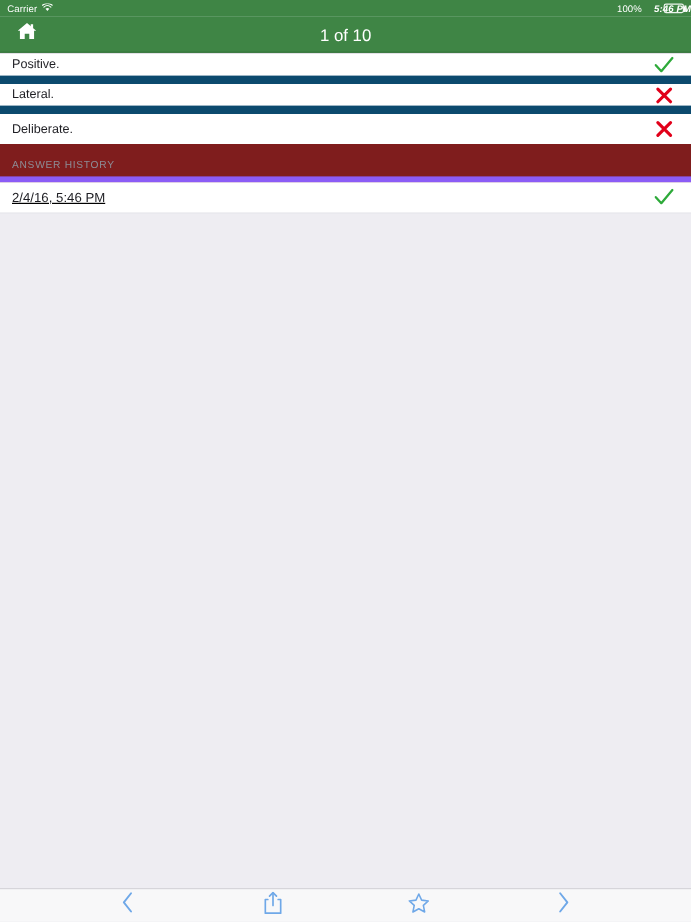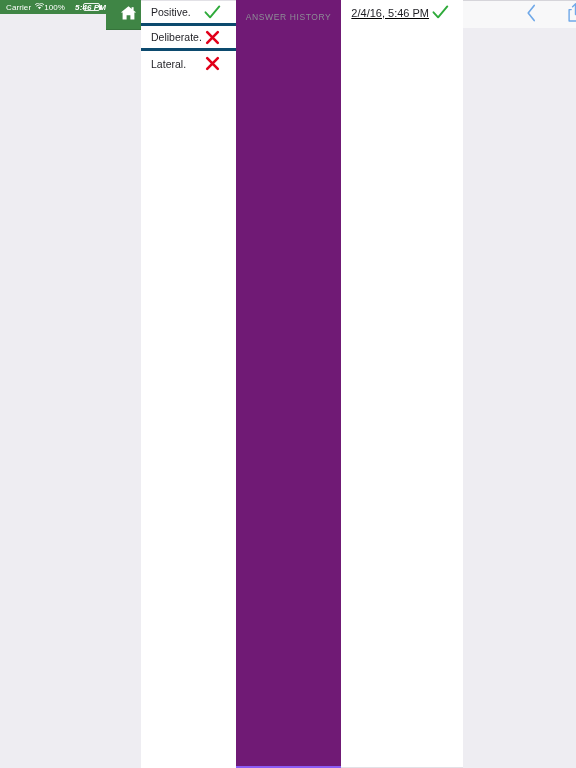--- a/index.html
+++ b/index.html
@@ -14,21 +14,21 @@
     background: #eeedf2;
     position: relative;
     overflow: hidden;
     -webkit-font-smoothing: antialiased;
   }
 
   .screen {
     width: 576px;
     height: 768px;
     display: flex;
-    flex-direction: row;
+    flex-direction: column;
     background: #eeedf2;
     position: relative;
   }
 
   
   .status-bar {
     height: 14px;
     background: #3f8545;
     color: #ffffff;
     display: flex;
@@ -134,47 +134,47 @@
     background: #ffffff;
     flex: 0 0 auto;
     border-top: 1px solid #e2e1e6;
   }
   .option-row {
     height: 25px;
     display: flex;
     align-items: center;
     padding: 0 12px 0 10px;
     background: #ffffff;
-    border-bottom: 3px solid #0c4a6e;
+    border-bottom: 7px solid #0c4a6e;
     cursor: pointer;
   }
   .option-row:last-child { border-bottom: none; }
   .option-label {
     font-size: 10.5px;
     color: #1f1f24;
     flex: 1 1 auto;
   }
   .mark {
     width: 22px;
     height: 22px;
     display: flex;
     align-items: center;
     justify-content: center;
     flex: 0 0 auto;
   }
 
   
   .section-header {
-    background: #701a75;
-    padding: 12px 10px 19px 10px;
+    background: #7f1d1d;
+    padding: 12px 10px 5px 10px;
     font-size: 8.5px;
     letter-spacing: 0.6px;
     color: #8d8d96;
     flex: 0 0 auto;
-    border-bottom: 2px solid #8b5cf6;
+    border-bottom: 5px solid #8b5cf6;
   }
 
   
   .history {
     background: #ffffff;
     flex: 0 0 auto;
     border-bottom: 1px solid #e2e1e6;
   }
   .history-row {
     height: 25px;
@@ -244,45 +244,46 @@
 
   <div class="nav-bar">
     <div class="home-button">
       <span>
         <svg width="17" height="16" viewBox="0 0 17 16">
           <path d="M8.5 1.2 L0.8 7.6 L2.6 7.6 L2.6 14.4 L6.6 14.4 L6.6 10.2 L10.4 10.2 L10.4 14.4 L14.4 14.4 L14.4 7.6 L16.2 7.6 Z" fill="#ffffff"></path>
           <rect x="11.6" y="2.2" width="2" height="3.1" fill="#ffffff"></rect>
         </svg>
       </span>
     </div>
+    <div class="nav-title">1 of 10</div>
   </div>
 
 
   <div class="options">
 
     <div class="option-row">
       <span class="option-label">Positive.</span>
       <span class="mark">
         <svg width="17" height="15" viewBox="0 0 17 15">
           <path d="M1.5 7.3 L6.1 12.3 L15.3 1.4" stroke="#2eaa3a" stroke-width="1.9" fill="none" stroke-linecap="round" stroke-linejoin="round"></path>
         </svg>
       </span>
     </div>
 
     <div class="option-row">
-      <span class="option-label">Deliberate.</span>
+      <span class="option-label">Lateral.</span>
       <span class="mark">
         <svg width="15" height="15" viewBox="0 0 15 15">
           <path d="M2.2 2.2 L12.8 12.8 M12.8 2.2 L2.2 12.8" stroke="#e1001a" stroke-width="2.6" stroke-linecap="round"></path>
         </svg>
       </span>
     </div>
 
     <div class="option-row">
-      <span class="option-label">Lateral.</span>
+      <span class="option-label">Deliberate.</span>
       <span class="mark">
         <svg width="15" height="15" viewBox="0 0 15 15">
           <path d="M2.2 2.2 L12.8 12.8 M12.8 2.2 L2.2 12.8" stroke="#e1001a" stroke-width="2.6" stroke-linecap="round"></path>
         </svg>
       </span>
     </div>
 
   </div>
 
   <div class="section-header">ANSWER HISTORY</div>

